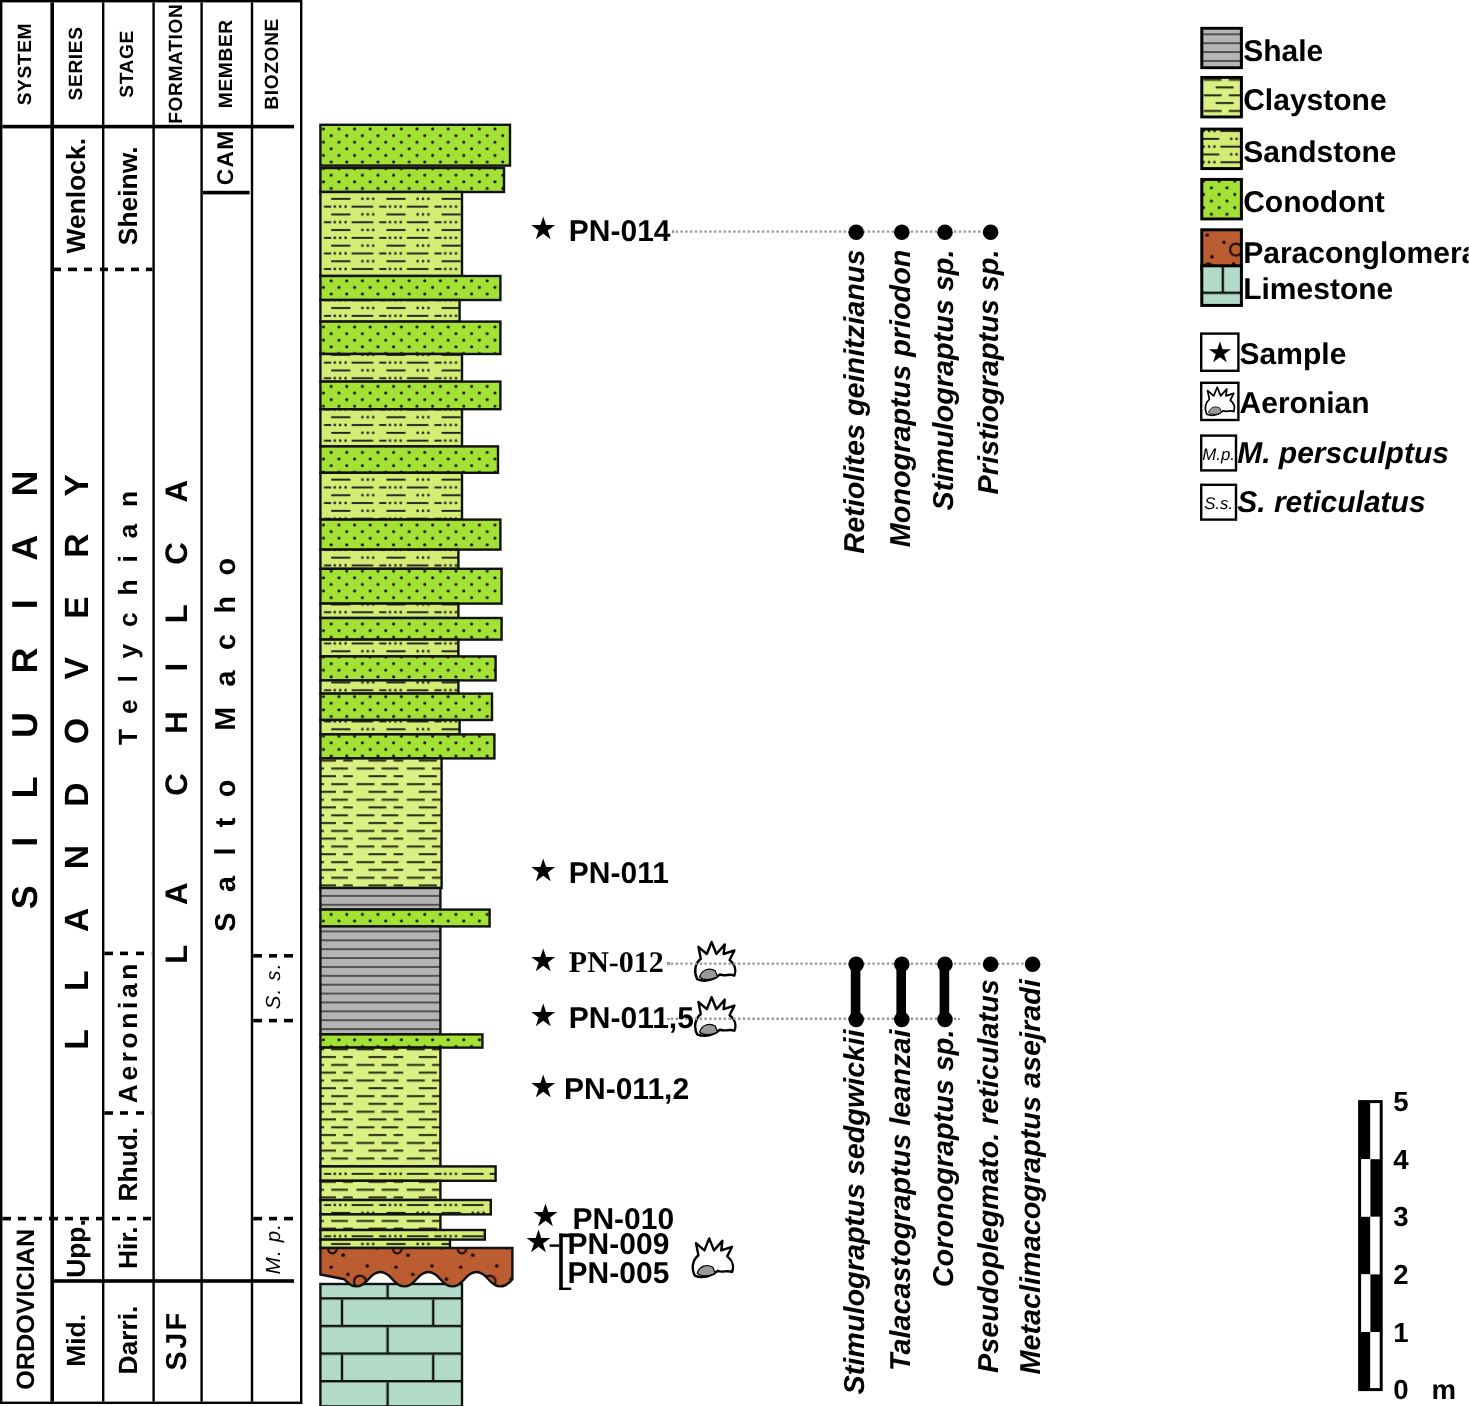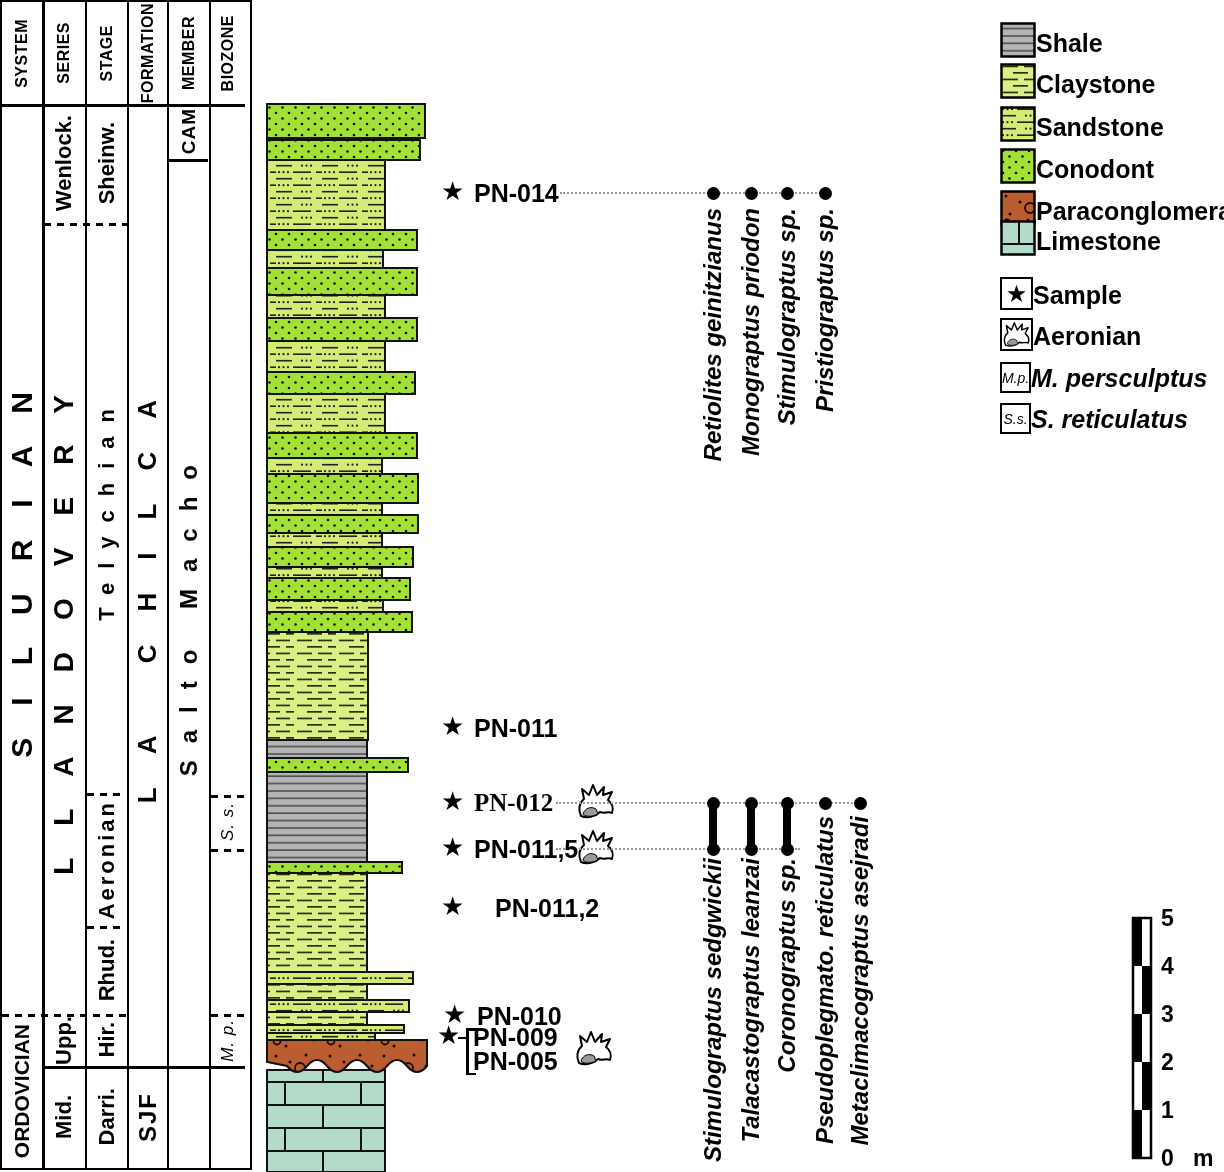--- a/index.html
+++ b/index.html
@@ -348,21 +348,21 @@
       <div class="rbar" style="left: 783px; top: 803px; height: 46px;"></div>
       <div class="star" style="left: 441px; top: 178px;">★</div>
       <div class="slabel" style="left: 474px; top: 179px;">PN-014</div>
       <div class="star" style="left: 441px; top: 713px;">★</div>
       <div class="slabel" style="left: 474px; top: 714px;">PN-011</div>
       <div class="star" style="left: 441px; top: 788px;">★</div>
       <div class="slabel" style="left: 474px; top: 789px; font-family: Liberation Serif, serif;">PN-012</div>
       <div class="star" style="left: 441px; top: 834px;">★</div>
       <div class="slabel" style="left: 474px; top: 835px;">PN-011,5</div>
       <div class="star" style="left: 441px; top: 893px;">★</div>
-      <div class="slabel" style="left: 495px; top: 894px;">PN-011,2</div>
+      <div class="slabel" style="left: 470px; top: 894px;">PN-011,2</div>
       <div class="star" style="left: 443px; top: 1001px;">★</div>
       <div class="slabel" style="left: 477px; top: 1002px;">PN-010</div>
       <div class="star" style="left: 437px; top: 1022px;">★</div>
       <div class="slabel" style="left: 473px; top: 1023px;">PN-009</div>
       <div class="slabel" style="left: 473px; top: 1047px;">PN-005</div>
       <div class="bline" style="left: 466px; top: 1028px; width: 2.5px; height: 47px;"></div>
       <div class="bline" style="left: 466px; top: 1028px; width: 10px; height: 2.5px;"></div>
       <div class="bline" style="left: 466px; top: 1072.5px; width: 10px; height: 2.5px;"></div>
       <div class="bline" style="left: 458px; top: 1037px; width: 8px; height: 2px;"></div>
       <div class="fossil" style="left: 699px; top: 208px;">Retiolites geinitzianus</div>

